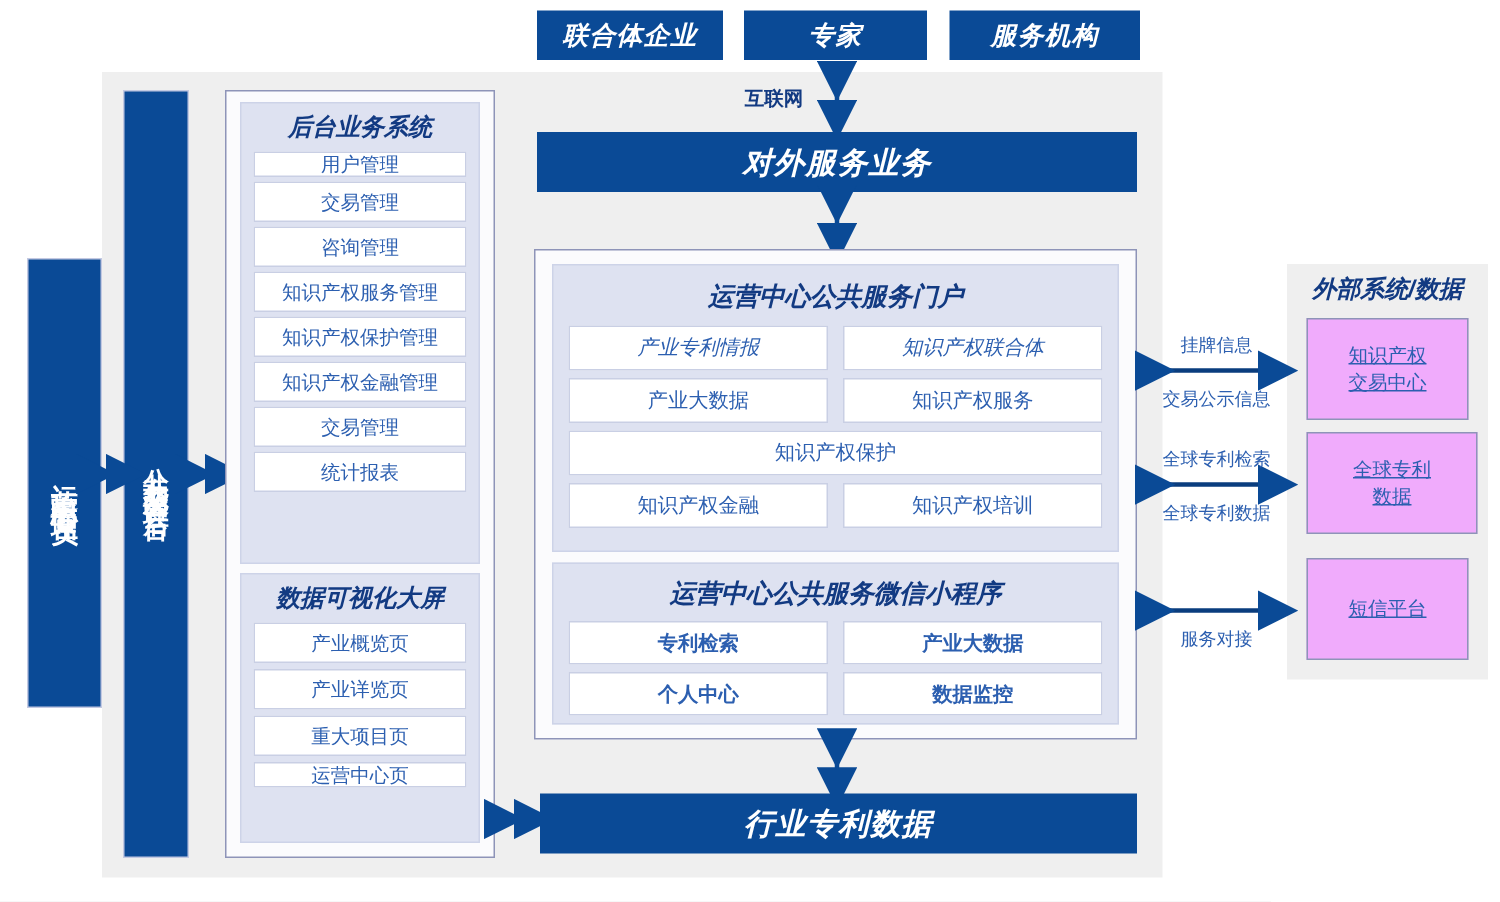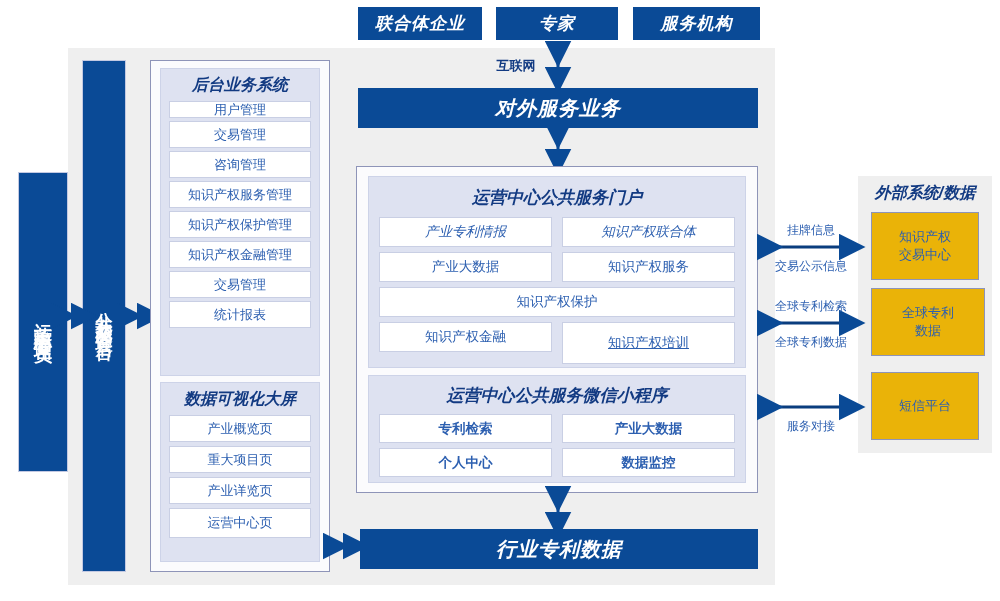--- a/index.html
+++ b/index.html
@@ -49,24 +49,24 @@
     background:#fbfbfd;
     border:1px solid #8e94b8;
     box-sizing:border-box;
   }
   .ext-shell{background:#efefef;}
   .ext-title{
     color:#123a82;font-weight:bold;font-style:italic;
     text-align:center;font-size:16px;
   }
   .ext-cell{
-    background:#eab308;border:1px solid #8e94b8;
+    background:#f0abfc;border:1px solid #8e94b8;
     color:#2c5fb0;font-size:13px;line-height:18px;
     display:flex;align-items:center;justify-content:center;
-    text-align:center;box-sizing:border-box;
+    text-align:center;box-sizing:border-box;text-decoration:underline;
   }
   .arrow-label{
     color:#2c5fb0;font-size:12px;white-space:nowrap;
     text-align:center;
   }
   svg{display:block;overflow:visible;}
 </style>
 </head>
 <body>
 
@@ -138,23 +138,23 @@
       <div class="cell" style="height:27px;font-size:13px;margin-bottom:3px;">知识产权金融管理</div>
       <div class="cell" style="height:27px;font-size:13px;margin-bottom:3px;">交易管理</div>
       <div class="cell" style="height:27px;font-size:13px;">统计报表</div>
     </div>
   </div>
 
   <div class="abs panel" style="left:160px;top:382px;width:160px;height:180px;">
     <div class="panel-title" style="font-size:16px;padding:6px 0 5px 0;">数据可视化大屏</div>
     <div style="padding:0 8px;">
       <div class="cell" style="height:27px;font-size:13px;margin-bottom:4px;">产业概览页</div>
+      <div class="cell" style="height:27px;font-size:13px;margin-bottom:4px;">产业详览页</div>
       <div class="cell" style="height:27px;font-size:13px;margin-bottom:4px;">重大项目页</div>
-      <div class="cell" style="height:27px;font-size:13px;margin-bottom:4px;">产业详览页</div>
-      <div class="cell" style="height:30px;font-size:13px;">运营中心页</div>
+      <div class="cell" style="height:17px;font-size:13px;">运营中心页</div>
     </div>
   </div>
 
   <div class="abs outline-box" style="left:356px;top:166px;width:402px;height:327px;"></div>
 
   <div class="abs panel" style="left:368px;top:176px;width:378px;height:192px;">
     <div class="panel-title" style="font-size:17px;padding:9px 0 8px 0;">运营中心公共服务门户</div>
     <div style="padding:0 10px;">
       <div style="display:flex;gap:10px;margin-bottom:5px;font-style:italic;">
         <div class="cell" style="flex:1;height:30px;font-size:13.5px;">产业专利情报</div>
@@ -162,21 +162,21 @@
       </div>
       <div style="display:flex;gap:10px;margin-bottom:5px;">
         <div class="cell" style="flex:1;height:30px;font-size:13.5px;">产业大数据</div>
         <div class="cell" style="flex:1;height:30px;font-size:13.5px;">知识产权服务</div>
       </div>
       <div style="display:flex;gap:10px;margin-bottom:5px;">
         <div class="cell" style="flex:1;height:30px;font-size:13.5px;">知识产权保护</div>
       </div>
       <div style="display:flex;gap:10px;">
         <div class="cell" style="flex:1;height:30px;font-size:13.5px;">知识产权金融</div>
-        <div class="cell" style="flex:1;height:42px;font-size:13.5px;text-decoration:underline;">知识产权培训</div>
+        <div class="cell" style="flex:1;height:30px;font-size:13.5px;">知识产权培训</div>
       </div>
     </div>
   </div>
 
   <div class="abs panel" style="left:368px;top:375px;width:378px;height:108px;">
     <div class="panel-title" style="font-size:17px;padding:8px 0 7px 0;">运营中心公共服务微信小程序</div>
     <div style="padding:0 10px;font-weight:bold;">
       <div style="display:flex;gap:10px;margin-bottom:5px;">
         <div class="cell" style="flex:1;height:29px;font-size:13.5px;">专利检索</div>
         <div class="cell" style="flex:1;height:29px;font-size:13.5px;">产业大数据</div>

